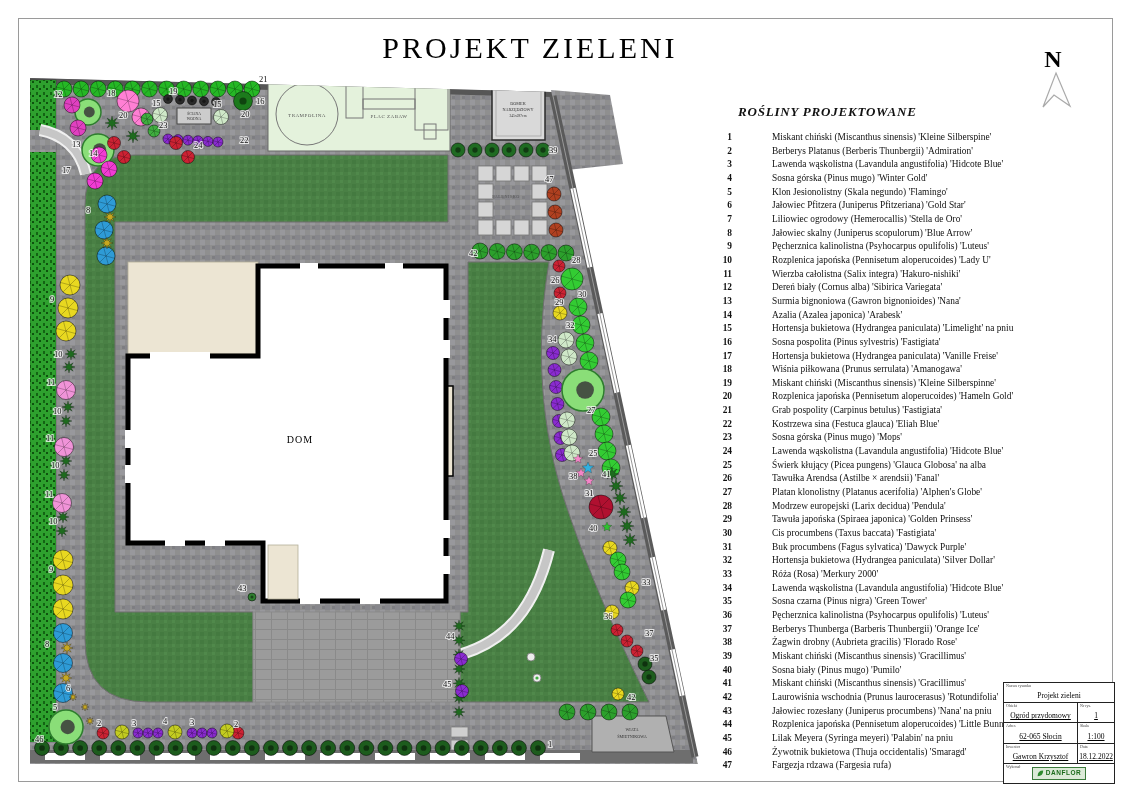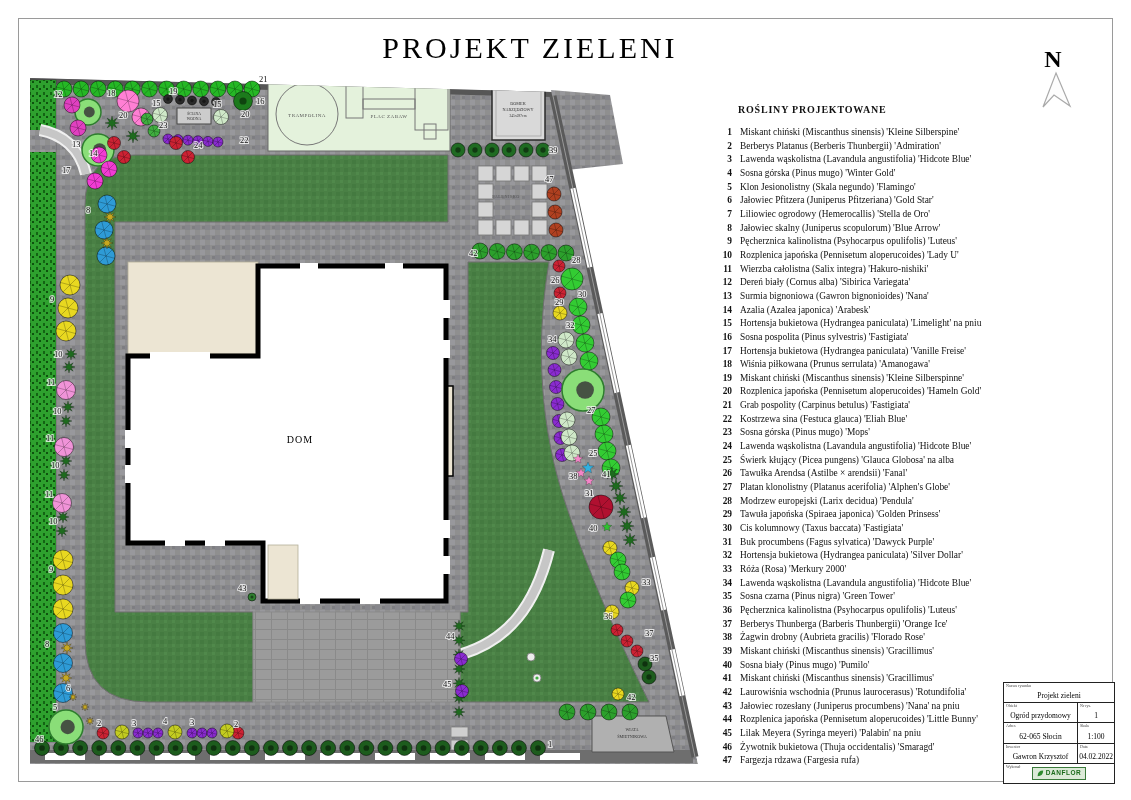--- a/index.html
+++ b/index.html
@@ -2,32 +2,32 @@
 <html><head>
 <meta charset="utf-8">
 <style>
   html,body{margin:0;padding:0;}
   body{width:1131px;height:800px;position:relative;background:#fff;
        font-family:"Liberation Serif",serif;overflow:hidden;}
   .frame{position:absolute;left:18px;top:18px;width:1093px;height:762px;
          border:1.5px solid #9a9a9a;pointer-events:none;}
   svg.plan{position:absolute;left:0;top:0;}
   .legend{position:absolute;left:712px;top:104px;width:406px;color:#111;}
-  .legend h2{font-size:10px;font-weight:bold;letter-spacing:.8px;margin:0 0 11px 26px;}
+  .legend h2{font-size:13px;font-weight:bold;letter-spacing:.8px;margin:0 0 11px 26px;font-style:italic;}
   .lrow{display:flex;align-items:baseline;line-height:13.66px;font-size:9.4px;}
   .lno{width:20px;text-align:right;font-weight:bold;margin-right:8px;flex:none;}
-  .ltext{white-space:nowrap;}
+  .ltext{white-space:nowrap;margin-left:32px;}
   .tblock{position:absolute;left:1003px;top:682px;width:110px;height:100px;
           border:1px solid #222;display:flex;flex-direction:column;background:#fff;}
   .tb-row{flex:1;border-bottom:1px solid #222;position:relative;display:flex;min-height:0;}
   .tb-row:last-child{border-bottom:none;}
   .tb-label{position:absolute;top:0;left:2px;font-size:4px;color:#444;line-height:5px;}
   .tb-value{width:100%;text-align:center;align-self:flex-end;font-size:7.5px;padding-bottom:2px;
             white-space:nowrap;overflow:hidden;}
-  .tb-cell{position:relative;display:flex;min-width:0;}
+  .tb-cell{position:relative;display:flex;min-width:0;text-decoration:underline;}
   .tb-cell.main{flex:1;border-right:1px solid #222;}
   .tb-cell.side{width:36px;}
   .logo{margin:auto;display:flex;align-items:center;gap:2px;background:#dcead8;
         border:1px solid #3a7a3a;padding:1px 4px 2px 3px;}
   .logo .logo-text{font-size:6.5px;font-weight:bold;color:#1c6b1c;letter-spacing:.5px;
         font-family:"Liberation Sans",sans-serif;}
 </style>
 </head>
 <body>
 
@@ -1307,21 +1307,21 @@
       <div class="lrow">
         <span class="lno">28</span>
         <span class="ltext">Modrzew europejski (Larix decidua) 'Pendula'</span>
       </div>
       <div class="lrow">
         <span class="lno">29</span>
         <span class="ltext">Tawuła japońska (Spiraea japonica) 'Golden Prinsess'</span>
       </div>
       <div class="lrow">
         <span class="lno">30</span>
-        <span class="ltext">Cis kolumnowy (Taxus baccata) 'Fastigiata'</span>
+        <span class="ltext">Cis procumbens (Taxus baccata) 'Fastigiata'</span>
       </div>
       <div class="lrow">
         <span class="lno">31</span>
         <span class="ltext">Buk procumbens (Fagus sylvatica) 'Dawyck Purple'</span>
       </div>
       <div class="lrow">
         <span class="lno">32</span>
         <span class="ltext">Hortensja bukietowa (Hydrangea paniculata) 'Silver Dollar'</span>
       </div>
       <div class="lrow">
@@ -1412,21 +1412,21 @@
       <div class="tb-value">1:100</div>
     </div>
   </div>
   <div class="tb-row">
     <div class="tb-cell main">
       <span class="tb-label">Inwestor</span>
       <div class="tb-value">Gawron Krzysztof</div>
     </div>
     <div class="tb-cell side">
       <span class="tb-label">Data</span>
-      <div class="tb-value">04.02.2022</div>
+      <div class="tb-value">18.12.2022</div>
     </div>
   </div>
   <div class="tb-row">
     <span class="tb-label">Wykonał</span>
     <div class="logo">
       <svg width="8" height="8" viewBox="0 0 10 10">
         <path d="M2 9 Q2 2 9 2 Q9 9 2 9 Z" fill="#2e8b2e"></path>
       </svg>
       <span class="logo-text">DANFLOR</span>
     </div>

